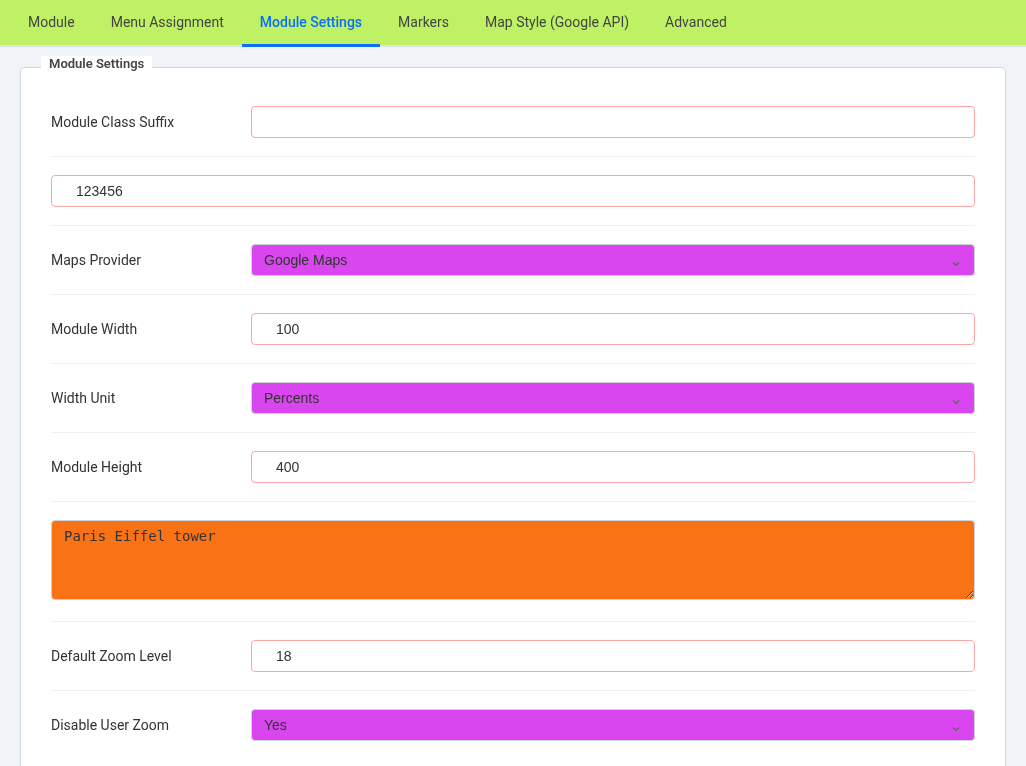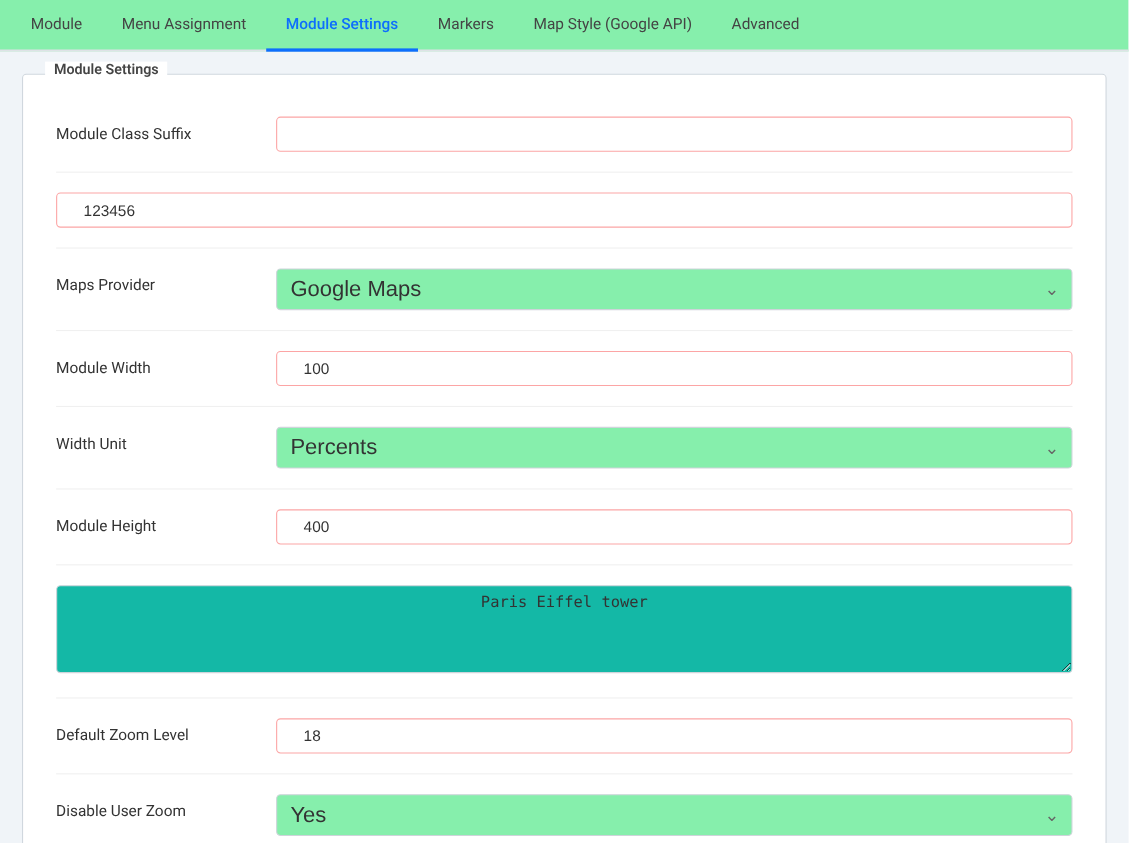--- a/index.html
+++ b/index.html
@@ -20,21 +20,21 @@
       min-height: 766px;
       max-width: 1026px;
       margin: 0 auto;
     }
 
     
     .tab-bar {
       display: flex;
       align-items: center;
       border-bottom: 2px solid #dee2e6;
-      background: #86efac;
+      background: #bef264;
       padding: 0 10px;
     }
 
     .tab-item {
       padding: 14px 18px;
       cursor: pointer;
       font-size: 14px;
       color: #444;
       white-space: nowrap;
       border-bottom: 3px solid transparent;
@@ -111,40 +111,39 @@
       outline: none;
     }
 
     .form-textarea {
       width: 100%;
       padding: 7px 12px;
       border: 1px solid #ced4da;
       border-radius: 4px;
       font-size: 14px;
       color: #333;
-      background: #14b8a6;
+      background: #f97316;
       outline: none;
       min-height: 80px;
       resize: vertical;
-      text-align: center;
     }
 
     .form-select-wrapper {
       position: relative;
       width: 100%;
     }
 
     .form-select {
       width: 100%;
       padding: 7px 36px 7px 12px;
       border: 1px solid #ced4da;
       border-radius: 4px;
-      font-size: 20px;
-      color: #333;
-      background: #86efac;
+      font-size: 14px;
+      color: #333;
+      background: #d946ef;
       appearance: none;
       -webkit-appearance: none;
       cursor: pointer;
       outline: none;
     }
 
     .select-arrow {
       position: absolute;
       right: 12px;
       top: 50%;

